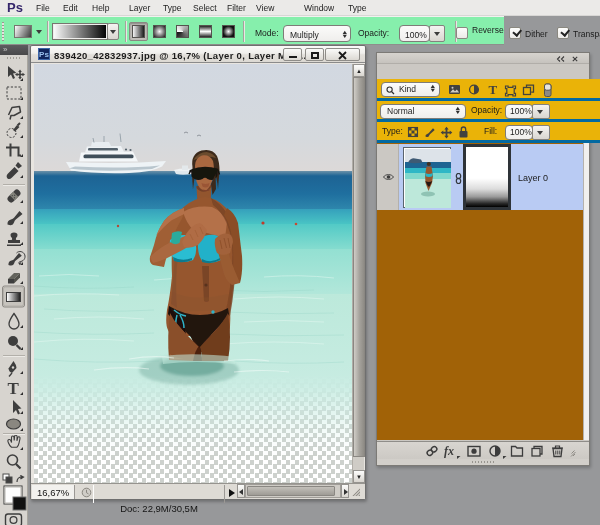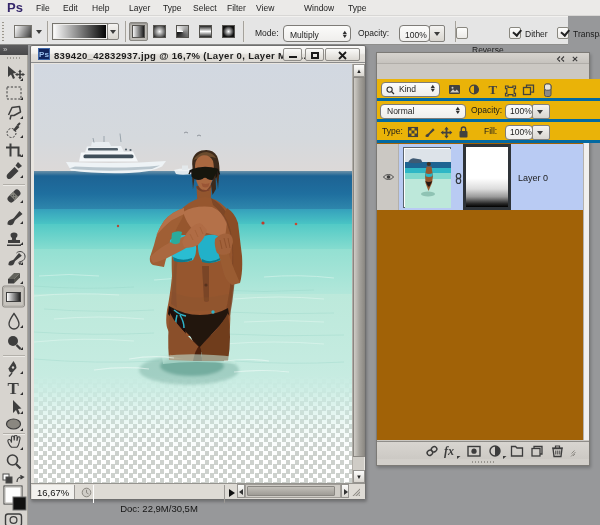--- a/index.html
+++ b/index.html
@@ -1,20 +1,20 @@
 <!DOCTYPE html>
 <html><head><meta charset="utf-8">
 <style>
 *{margin:0;padding:0;box-sizing:border-box}
 html,body{width:600px;height:525px;overflow:hidden;font-family:"Liberation Sans",sans-serif;background:#97989a}
 .abs{position:absolute}
 #menubar{position:absolute;left:0;top:0;width:600px;height:16px;background:#ebeae8;border-bottom:1px solid #d8d7d5}
 #menubar .ps{position:absolute;left:7px;top:0px;font-size:13px;font-weight:bold;color:#35276b;letter-spacing:0px}
 #menubar .mi{position:absolute;top:3px;font-size:8.5px;color:#222}
-#optbar{position:absolute;left:0;top:16px;width:568px;height:29px;background:#e5e5e5;border-top:1px solid #f2f1ef;border-bottom:1px solid #8e8e8c}
+#optbar{position:absolute;left:0;top:16px;width:504px;height:29px;background:#86efac;border-top:1px solid #f2f1ef;border-bottom:1px solid #8e8e8c}
 .vsep{position:absolute;top:4px;height:21px;width:1px;background:#a5a29c;box-shadow:1px 0 0 #e9e7e3}
 #optbar .grip{position:absolute;left:2px;top:5px;width:2px;height:19px;background-image:repeating-linear-gradient(180deg,#9a978f 0,#9a978f 1px,#e4e2de 1px,#e4e2de 3px)}
 .lbl{font-size:8.5px;color:#1c1c1c}
 .combo{position:absolute;background:linear-gradient(180deg,#fbfbfa,#efeeec);border:1px solid #7e7c78;border-radius:4px;font-size:8.5px;color:#1c1c1c}
 .ud{position:absolute;right:3px;font-size:5.5px;color:#2e2e2e;line-height:3.5px;text-align:center;transform:scaleX(1.3)}
 .ddbtn{position:absolute;background:linear-gradient(180deg,#f4f3f1,#d9d6d0);border:1px solid #84827e;border-radius:2px;color:#2c2c2c}
 .cb{position:absolute;width:12px;height:12px;background:linear-gradient(180deg,#fdfdfc,#eceae7);border:1px solid #8a8880;border-radius:2px}
 .cb.ck::after{content:"";position:absolute;left:2.5px;top:1px;width:6px;height:3.5px;border-left:2px solid #222;border-bottom:2px solid #222;transform:rotate(-50deg)}
 #toolbar{position:absolute;left:0;top:45px;width:28px;height:480px;background:#d7d4cf;border-right:1px solid #a9a69f}
 #toolbar .hdr{position:absolute;left:0;top:0;width:28px;height:10px;background:linear-gradient(180deg,#5d5d5f,#48484a);color:#c9c9c9;font-size:8px;line-height:9px;padding-left:3px;letter-spacing:-1px}
@@ -87,21 +87,21 @@
       <span class="ud" style="top:5px">▲<br>▼</span>
     </div>
   <span class="lbl abs" style="left:358px;top:11px">Opacity:</span>
   <div class="combo" style="left:399px;top:8px;width:31px;height:17px">
       <span style="position:absolute;left:5px;top:4px">100%</span>
     </div>
   <div class="ddbtn" style="left:429px;top:8px;width:16px;height:17px"></div>
   <div class="abs" style="left:434px;top:15px;width:0;height:0;border-left:3px solid transparent;border-right:3px solid transparent;border-top:4px solid #3c3c3c"></div>
   <div class="vsep" style="left:455px"></div>
   <div class="cb" style="left:456px;top:10px"></div>
-  <span class="lbl abs" style="left:472px;top:28px">Reverse</span>
+  <span class="lbl abs" style="left:472px;top:8px">Reverse</span>
   <div class="cb ck" style="left:509px;top:10px"></div>
   <span class="lbl abs" style="left:525px;top:12px">Dither</span>
   <div class="cb ck" style="left:557px;top:10px"></div>
   <span class="lbl abs" style="left:573px;top:12px">Transpa</span>
 </div>
 <div id="toolbar">
   <div class="hdr">»</div>
   <div class="tgrip"></div>
   <div id="toolicons">
       <svg width="28" height="480" viewBox="0 0 28 480" style="position:absolute;left:0;top:0">

